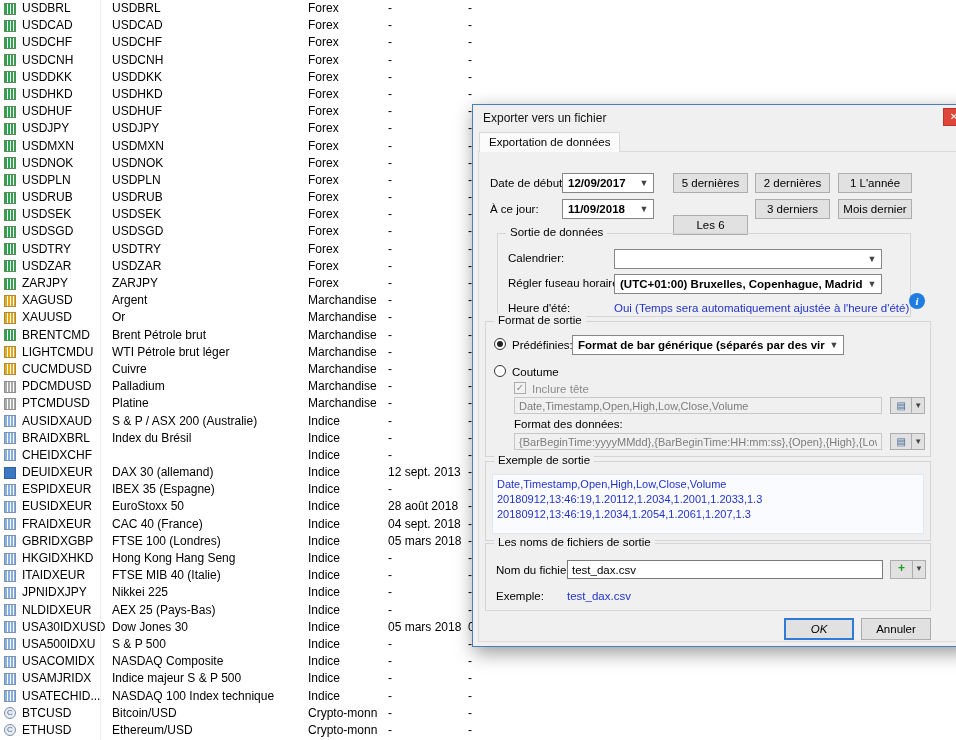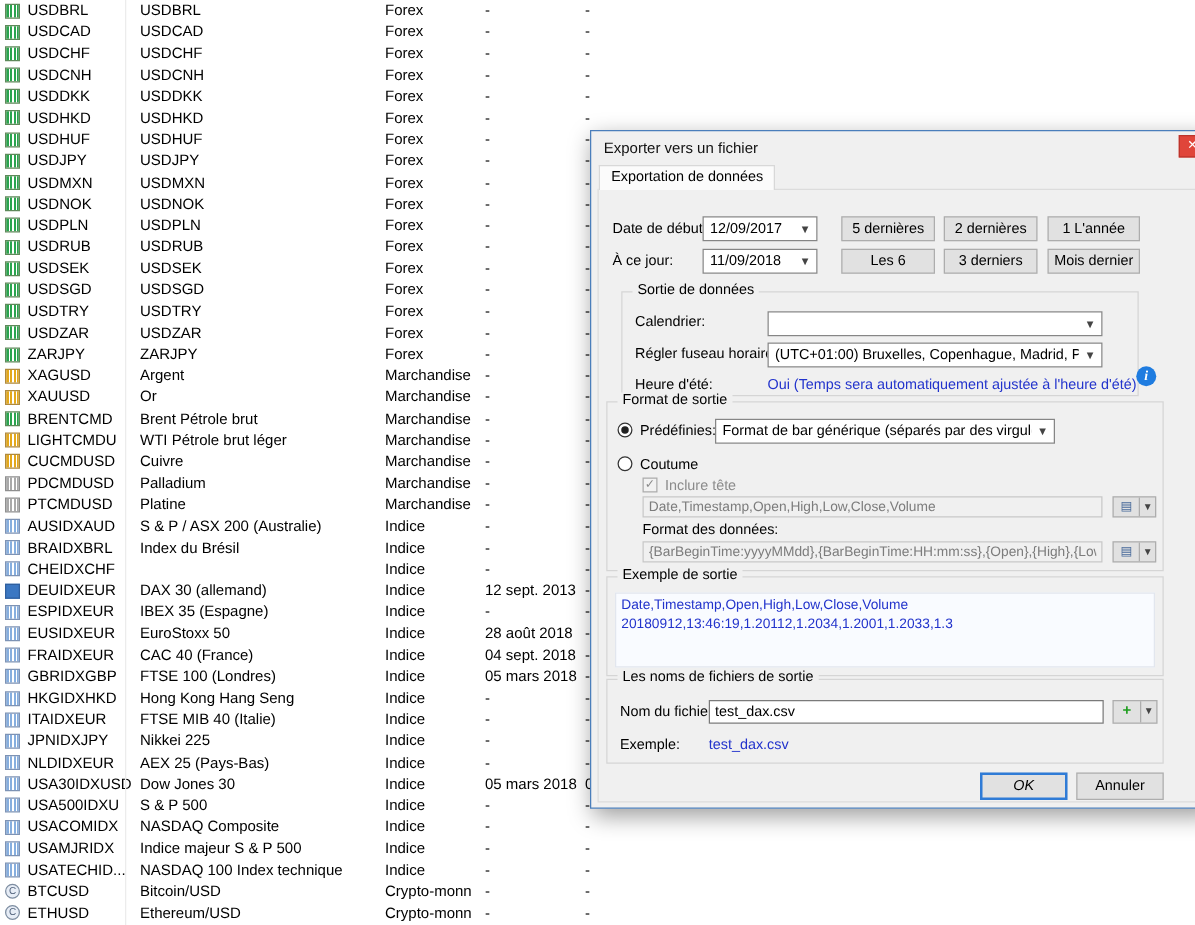--- a/index.html
+++ b/index.html
@@ -40,21 +40,21 @@
   .tab{position:absolute;left:6px;top:27px;height:20px;box-sizing:border-box;
        padding:3px 9px 0 9px;background:#fbfbfb;border:1px solid #d8d8d8;border-bottom:none;
        font-size:11.5px;z-index:2;}
   .page{position:absolute;left:5px;top:46px;right:5px;bottom:4px;
         border:1px solid #dcdcdc;background:#f0f0f0;}
   .lbl{position:absolute;font-size:11.5px;color:#000;}
   .lbl-dis{color:#8b8b8b;}
   .blue-text{color:#2233cc;}
   
   .combo{position:absolute;height:20px;box-sizing:border-box;background:#fff;
-         border:1px solid #868686;font-size:11.5px;}
+         border:1px solid #868686;font-size:11.5px;font-weight:bold;}
   .combo-val{position:absolute;left:5px;top:3px;right:18px;overflow:hidden;white-space:nowrap;}
   .combo-arrow{position:absolute;right:2px;top:2px;width:14px;text-align:center;
                font-size:9px;color:#444;line-height:15px;}
   
   .btn{position:absolute;height:20px;box-sizing:border-box;background:#e1e1e1;
        border:1px solid #adadad;font-family:"Liberation Sans",sans-serif;
        font-size:11.5px;text-align:center;padding:0;cursor:default;}
   .btn-ok{border:2px solid #2f7bd6;height:22px;font-style:italic;}
   .btn-cancel{height:22px;}
   
@@ -458,21 +458,21 @@
   </div>
   <button class="btn" style="left:200px;top:68px;width:75px">5 dernières</button>
   <button class="btn" style="left:282px;top:68px;width:75px">2 dernières</button>
   <button class="btn" style="left:365px;top:68px;width:74px">1 L'année</button>
 
   <span class="lbl" style="left:17px;top:98px">À ce jour:</span>
   <div class="combo" style="left:89px;top:94px;width:92px">
     <span class="combo-val">11/09/2018</span>
     <span class="combo-arrow">▼</span>
   </div>
-  <button class="btn" style="left:200px;top:94px;width:75px">Les 6</button>
+  <button class="btn" style="left:200px;top:110px;width:75px">Les 6</button>
   <button class="btn" style="left:282px;top:94px;width:75px">3 derniers</button>
   <button class="btn" style="left:365px;top:94px;width:74px">Mois dernier</button>
 
   <div class="group" style="left:24px;top:128px;width:414px;height:84px">
     <span class="gtitle">Sortie de données</span>
     <span class="lbl" style="left:10px;top:18px">Calendrier:</span>
     <div class="combo" style="left:116px;top:15px;width:268px">
       <span class="combo-arrow">▼</span>
     </div>
     <span class="lbl" style="left:10px;top:43px">Régler fuseau horaire:</span>
@@ -508,20 +508,21 @@
       <span class="split-main">▤</span>
       <span class="split-caret">▼</span>
     </div>
   </div>
 
   <div class="group" style="left:12px;top:356px;width:446px;height:80px">
     <span class="gtitle">Exemple de sortie</span>
     <div class="expanel">
       <div class="exline">Date,Timestamp,Open,High,Low,Close,Volume</div>
       <div class="exline">20180912,13:46:19,1.20112,1.2034,1.2001,1.2033,1.3</div>
+      <div class="exline">20180912,13:46:19,1.2034,1.2054,1.2061,1.207,1.3</div>
     </div>
   </div>
 
   <div class="group" style="left:12px;top:438px;width:446px;height:68px">
     <span class="gtitle">Les noms de fichiers de sortie</span>
     <span class="lbl" style="left:10px;top:20px">Nom du fichier:</span>
     <input class="tinput en" style="left: 81px; top: 16px; width: 316px; height: 19px;" value="test_dax.csv">
     <div class="split" style="left:404px;top:16px;width:36px;height:19px">
       <span class="split-main green">+</span>
       <span class="split-caret">▼</span>

